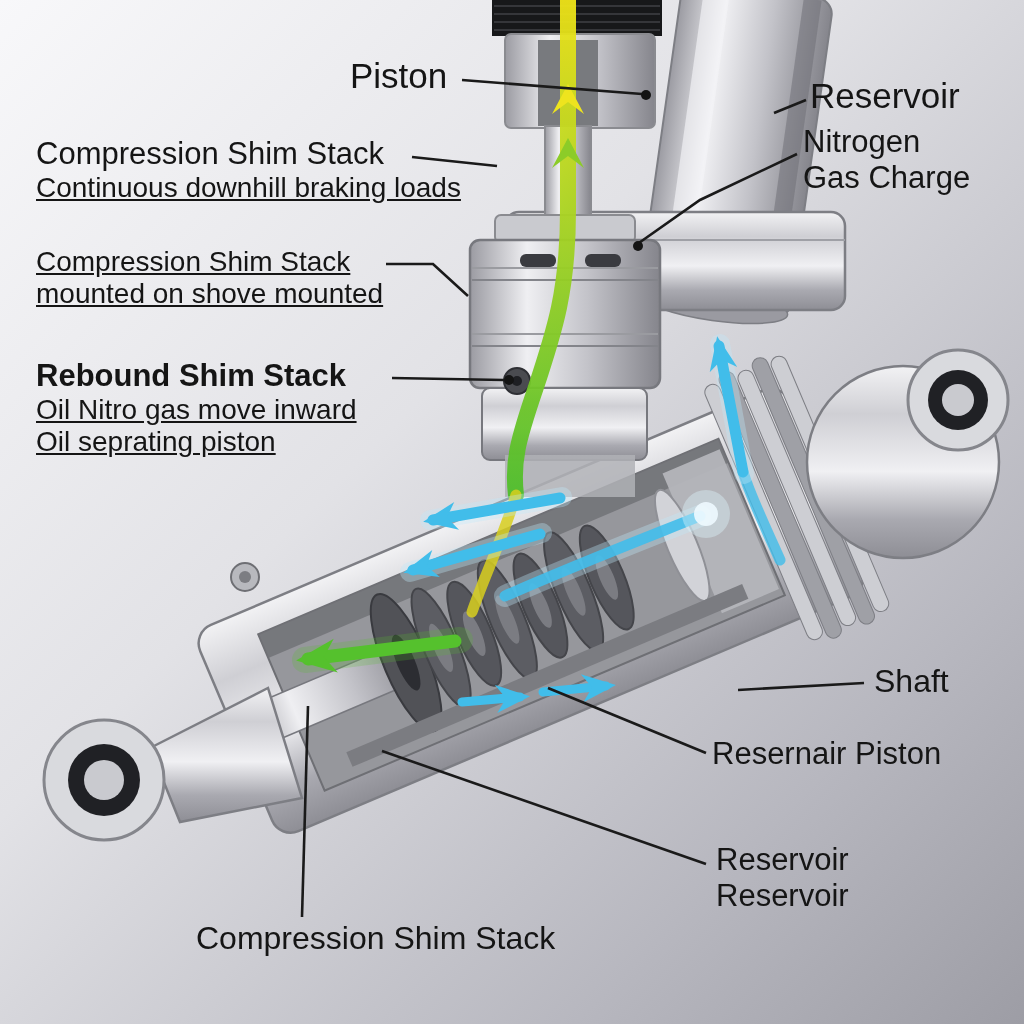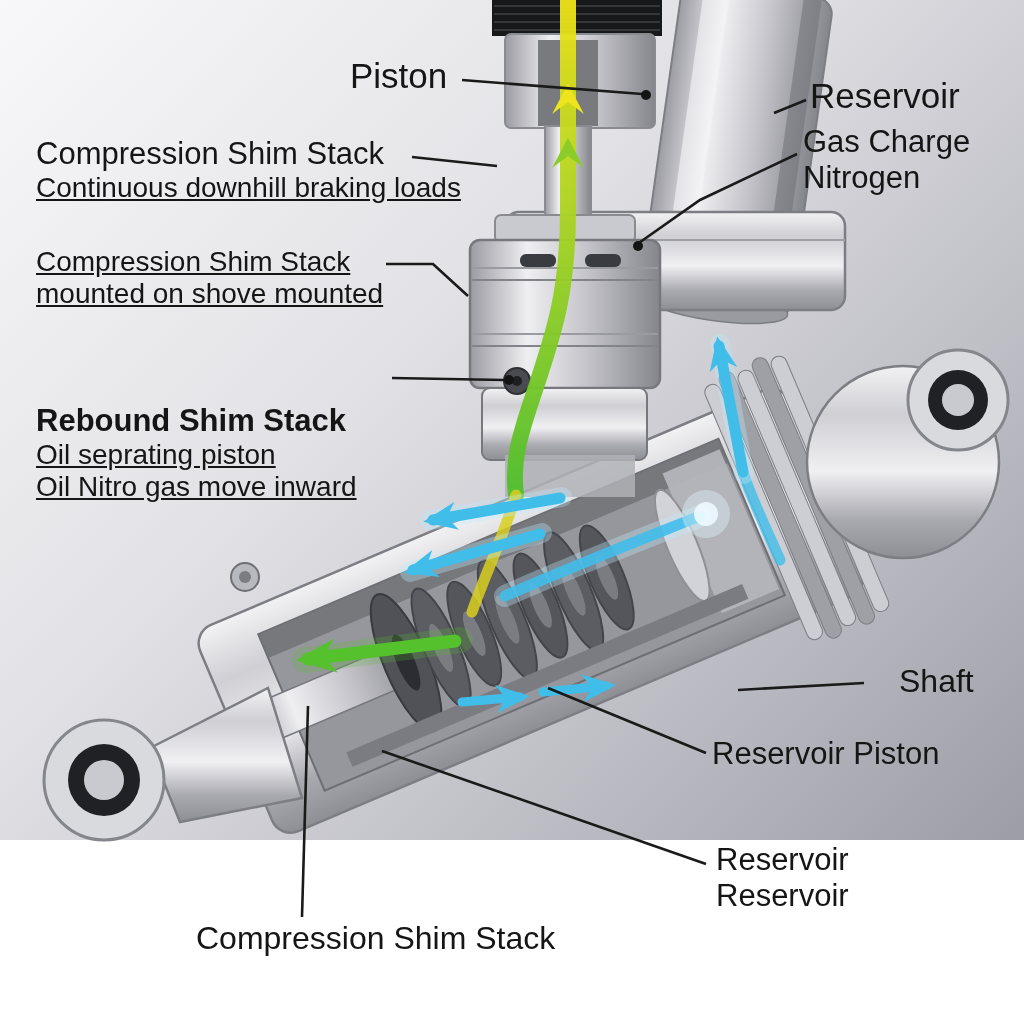--- a/index.html
+++ b/index.html
@@ -1,18 +1,18 @@
 <!DOCTYPE html>
 <html><head>
 <meta charset="utf-8">
 <style>
   html,body{margin:0;padding:0;}
   body{width:1024px;height:1024px;overflow:hidden;}
   .stage{
-    position:relative;width:1024px;height:840px;
+    position:relative;width:1024px;height:1024px;
     background:linear-gradient(135deg,#f8f8fa 0%,#e2e2e6 40%,#b7b7bf 78%,#9d9da5 100%);
     font-family:"Liberation Sans",sans-serif;
   }
   svg{position:absolute;left:0;top:0;display:block;}
   .lbl{position:absolute;color:#151515;white-space:nowrap;line-height:1.16;}
   .lbl .t1{font-size:31px;}
   .lbl .t2{font-size:28px;text-decoration:underline;}
   .big{font-size:35px;}
   .bold{font-weight:bold;}
   .mid{font-size:32px;}
@@ -185,43 +185,43 @@
     <circle cx="638" cy="246" r="5"></circle>
     <circle cx="509" cy="380" r="5"></circle>
   </g>
 </svg>
 
 <div class="lbl big" style="left:350px;top:56px;">Piston</div>
 
 <div class="lbl big" style="left:810px;top:76px;">Reservoir</div>
 
 <div class="lbl" style="left:803px;top:124px;">
+  <div class="t1">Nitrogen</div>
   <div class="t1">Gas Charge</div>
-  <div class="t1">Nitrogen</div>
 </div>
 
 <div class="lbl" style="left:36px;top:136px;">
   <div class="t1">Compression Shim Stack</div>
   <div class="t2">Continuous downhill braking loads</div>
 </div>
 
 <div class="lbl" style="left:36px;top:246px;">
   <div class="t2">Compression Shim Stack</div>
   <div class="t2">mounted on shove mounted</div>
 </div>
 
-<div class="lbl" style="left:36px;top:358px;margin-top:45px;">
+<div class="lbl" style="left:36px;top:358px;">
   <div class="t1 bold">Rebound Shim Stack</div>
+  <div class="t2">Oil Nitro gas move inward</div>
   <div class="t2">Oil seprating piston</div>
-  <div class="t2">Oil Nitro gas move inward</div>
-</div>
-
-<div class="lbl mid" style="left:874px;top:663px;margin-left:25px;">Shaft</div>
-
-<div class="lbl t1" style="left:712px;top:736px;font-size:31px;">Reservoir Piston</div>
+</div>
+
+<div class="lbl mid" style="left:874px;top:663px;">Shaft</div>
+
+<div class="lbl t1" style="left:712px;top:736px;font-size:31px;">Resernair Piston</div>
 
 <div class="lbl" style="left:716px;top:842px;">
   <div class="t1">Reservoir</div>
   <div class="t1">Reservoir</div>
 </div>
 
 <div class="lbl mid" style="left:196px;top:920px;">Compression Shim Stack</div>
 
 </div>
 

